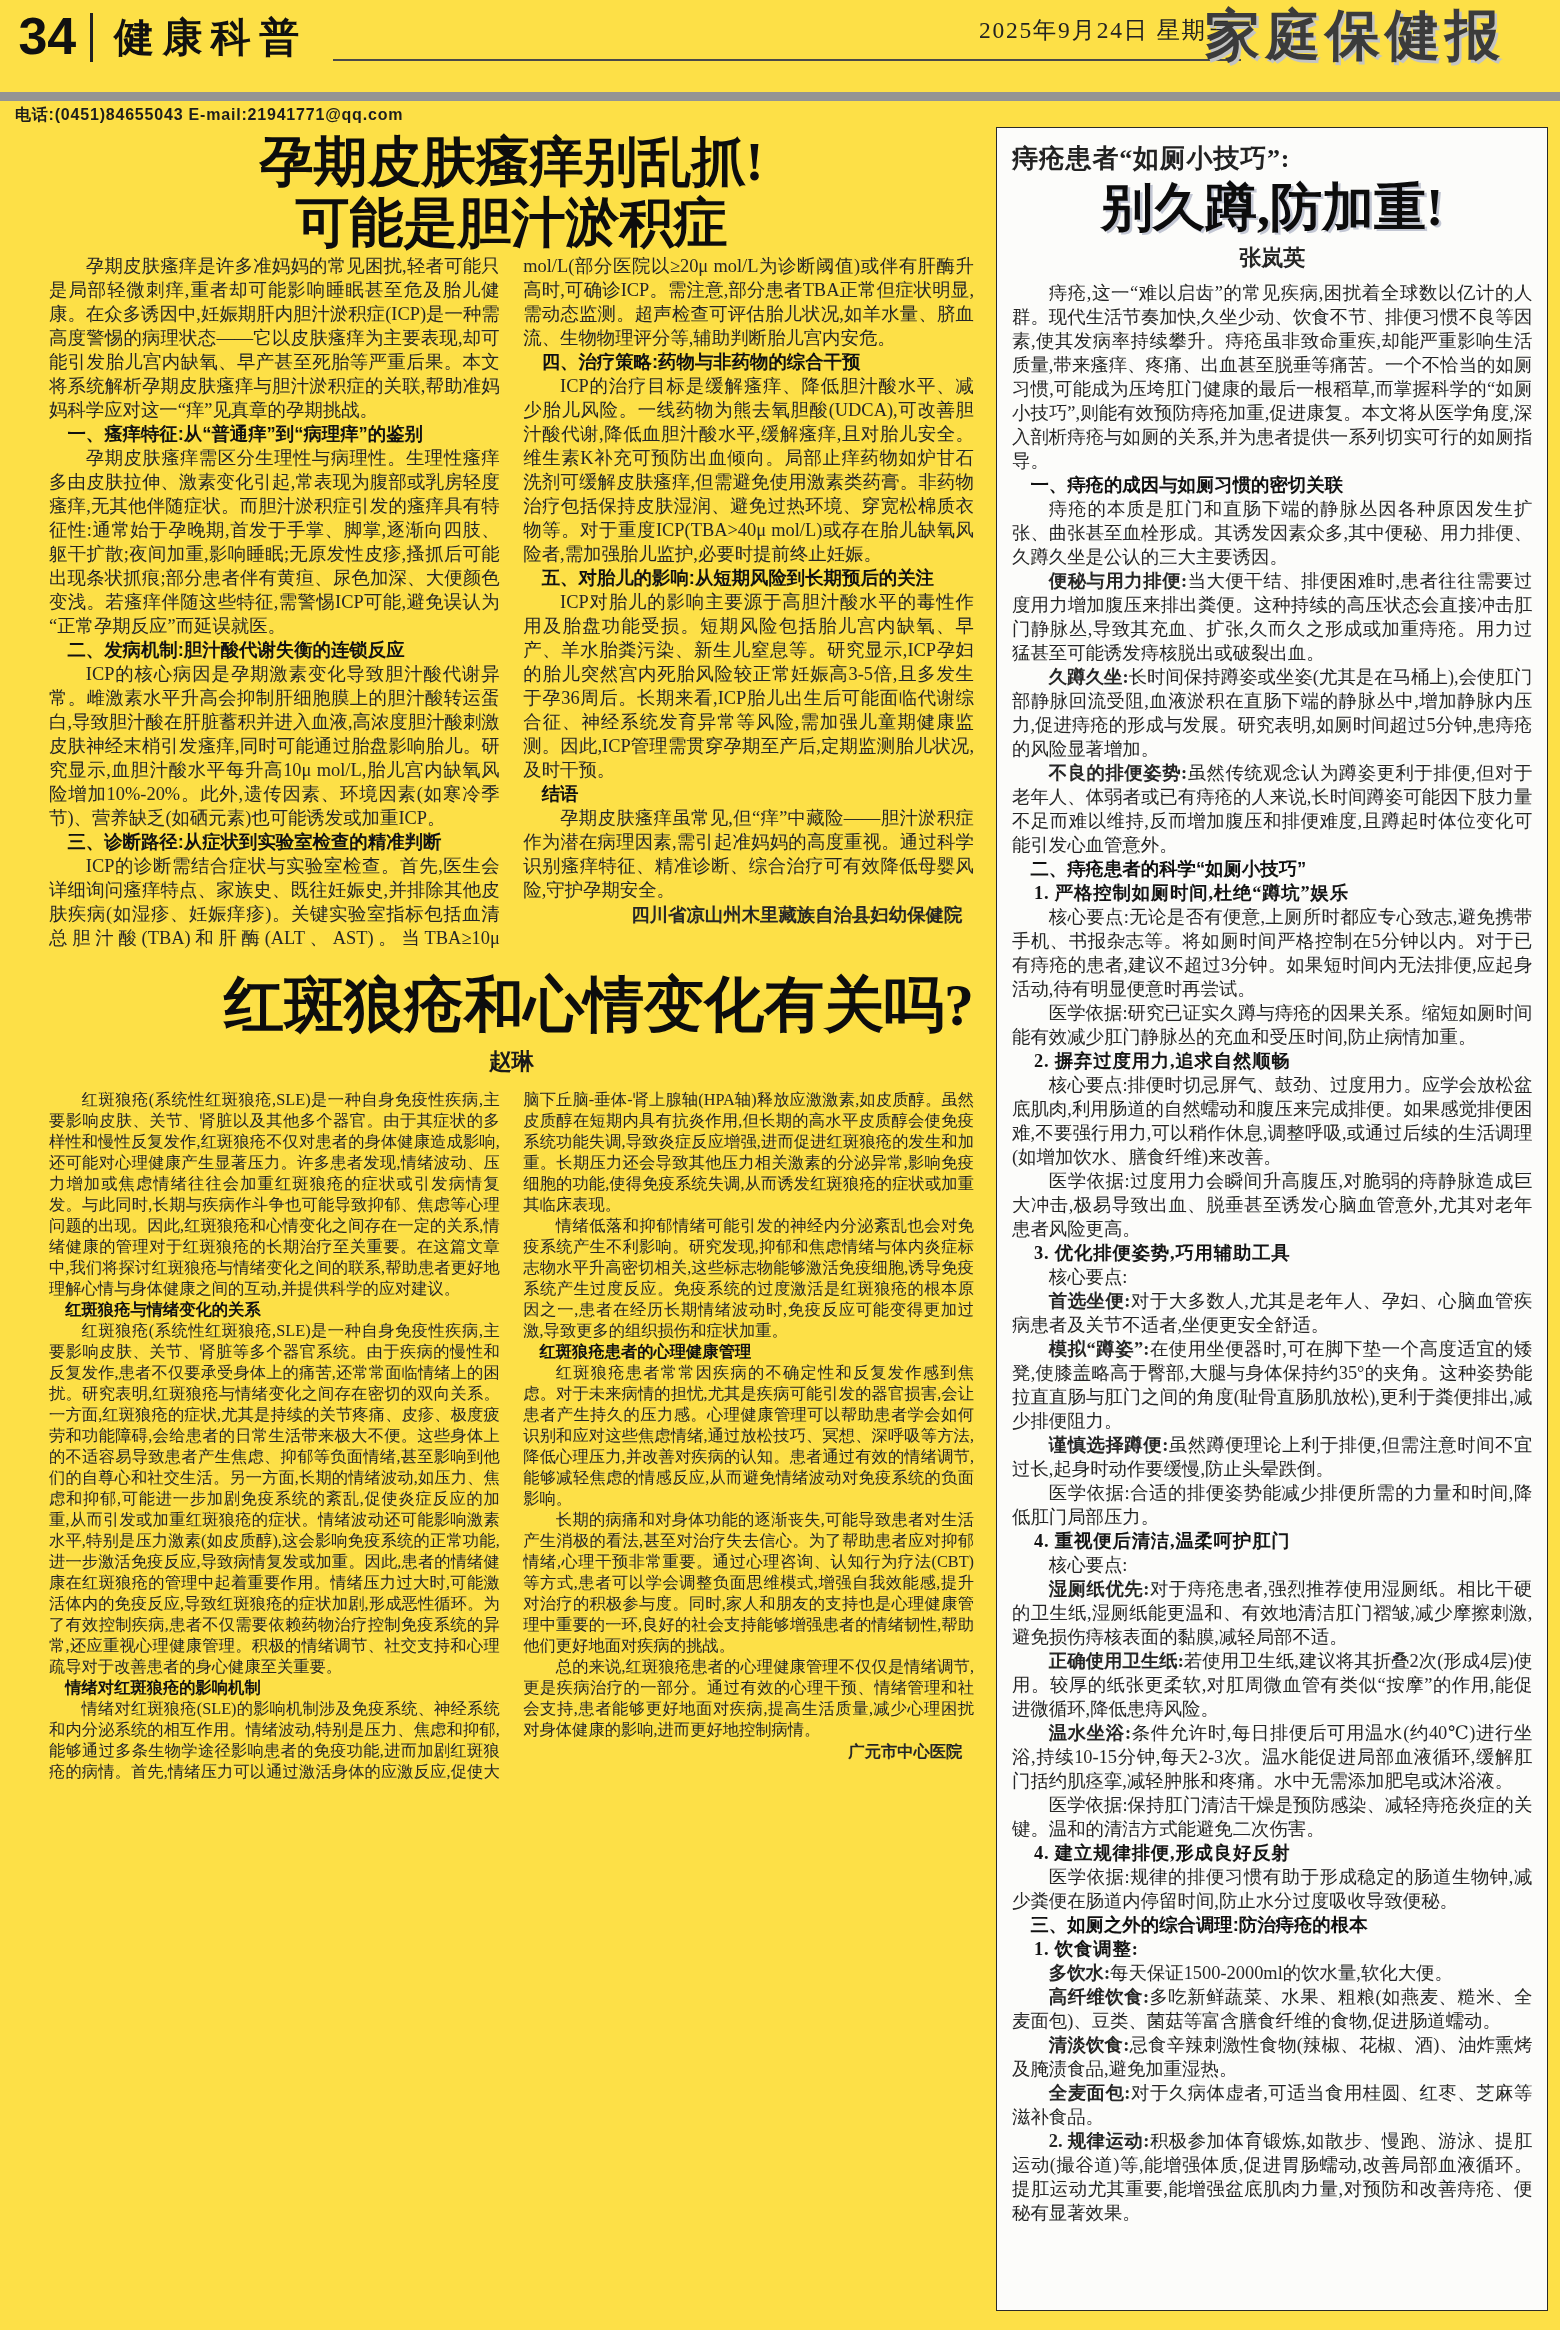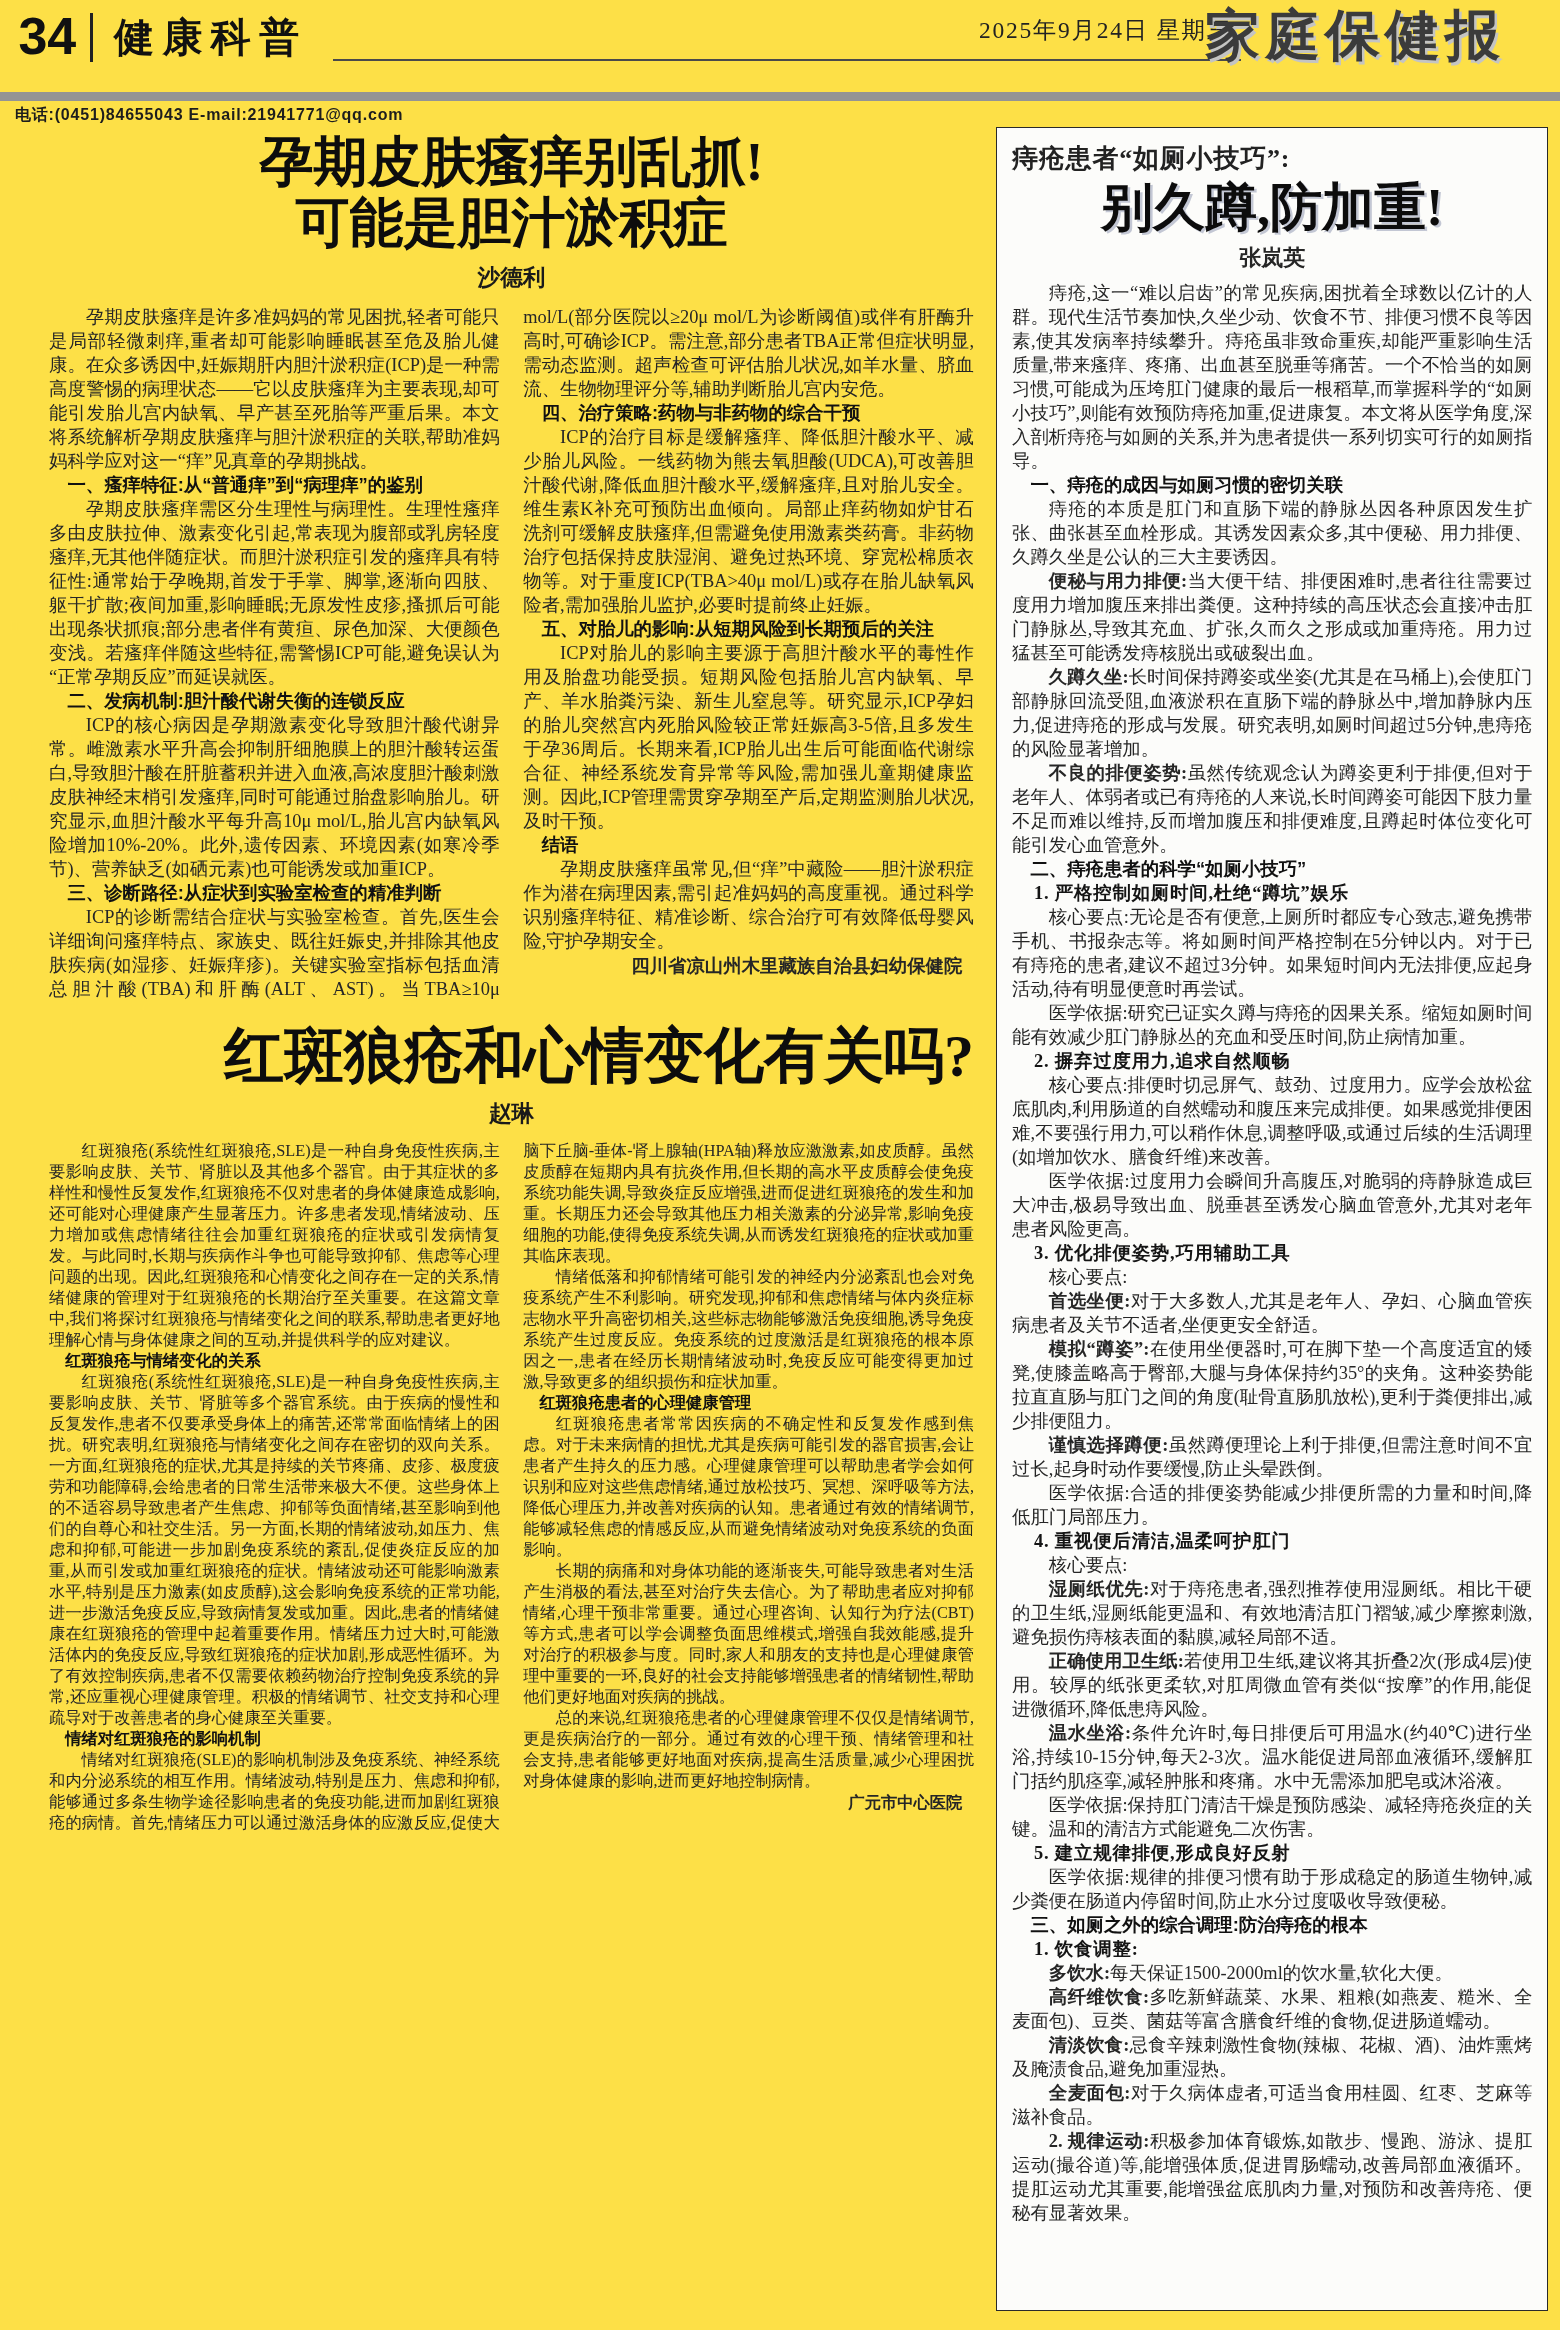--- a/index.html
+++ b/index.html
@@ -62,21 +62,20 @@
   </div>
   <div class="grayband"></div>
   <div class="contact">电话:(0451)84655043  E-mail:21941771@qq.com</div>
 
   <div class="content">
 
     <div class="left-col">
 
       <article class="a1">
         <h1 class="a1-title"><span>孕期皮肤瘙痒别乱抓!</span><br><span>可能是胆汁淤积症</span></h1>
-        <div class="author">沙德利</div>
         <div class="body cols2 a1-body">
             <p class="p">孕期皮肤瘙痒是许多准妈妈的常见困扰,轻者可能只是局部轻微刺痒,重者却可能影响睡眠甚至危及胎儿健康。在众多诱因中,妊娠期肝内胆汁淤积症(ICP)是一种需高度警惕的病理状态——它以皮肤瘙痒为主要表现,却可能引发胎儿宫内缺氧、早产甚至死胎等严重后果。本文将系统解析孕期皮肤瘙痒与胆汁淤积症的关联,帮助准妈妈科学应对这一“痒”见真章的孕期挑战。</p>
             <p class="h">一、瘙痒特征:从“普通痒”到“病理痒”的鉴别</p>
             <p class="p">孕期皮肤瘙痒需区分生理性与病理性。生理性瘙痒多由皮肤拉伸、激素变化引起,常表现为腹部或乳房轻度瘙痒,无其他伴随症状。而胆汁淤积症引发的瘙痒具有特征性:通常始于孕晚期,首发于手掌、脚掌,逐渐向四肢、躯干扩散;夜间加重,影响睡眠;无原发性皮疹,搔抓后可能出现条状抓痕;部分患者伴有黄疸、尿色加深、大便颜色变浅。若瘙痒伴随这些特征,需警惕ICP可能,避免误认为“正常孕期反应”而延误就医。</p>
             <p class="h">二、发病机制:胆汁酸代谢失衡的连锁反应</p>
             <p class="p">ICP的核心病因是孕期激素变化导致胆汁酸代谢异常。雌激素水平升高会抑制肝细胞膜上的胆汁酸转运蛋白,导致胆汁酸在肝脏蓄积并进入血液,高浓度胆汁酸刺激皮肤神经末梢引发瘙痒,同时可能通过胎盘影响胎儿。研究显示,血胆汁酸水平每升高10μ mol/L,胎儿宫内缺氧风险增加10%-20%。此外,遗传因素、环境因素(如寒冷季节)、营养缺乏(如硒元素)也可能诱发或加重ICP。</p>
             <p class="h">三、诊断路径:从症状到实验室检查的精准判断</p>
             <p class="p">ICP的诊断需结合症状与实验室检查。首先,医生会详细询问瘙痒特点、家族史、既往妊娠史,并排除其他皮肤疾病(如湿疹、妊娠痒疹)。关键实验室指标包括血清总胆汁酸(TBA)和肝酶(ALT、AST)。当TBA≥10μ mol/L(部分医院以≥20μ mol/L为诊断阈值)或伴有肝酶升高时,可确诊ICP。需注意,部分患者TBA正常但症状明显,需动态监测。超声检查可评估胎儿状况,如羊水量、脐血流、生物物理评分等,辅助判断胎儿宫内安危。</p>
             <p class="h">四、治疗策略:药物与非药物的综合干预</p>
             <p class="p">ICP的治疗目标是缓解瘙痒、降低胆汁酸水平、减少胎儿风险。一线药物为熊去氧胆酸(UDCA),可改善胆汁酸代谢,降低血胆汁酸水平,缓解瘙痒,且对胎儿安全。维生素K补充可预防出血倾向。局部止痒药物如炉甘石洗剂可缓解皮肤瘙痒,但需避免使用激素类药膏。非药物治疗包括保持皮肤湿润、避免过热环境、穿宽松棉质衣物等。对于重度ICP(TBA&gt;40μ mol/L)或存在胎儿缺氧风险者,需加强胎儿监护,必要时提前终止妊娠。</p>
@@ -131,21 +130,21 @@
           <p class="p"><b class="lead">首选坐便:</b>对于大多数人,尤其是老年人、孕妇、心脑血管疾病患者及关节不适者,坐便更安全舒适。</p>
           <p class="p"><b class="lead">模拟“蹲姿”:</b>在使用坐便器时,可在脚下垫一个高度适宜的矮凳,使膝盖略高于臀部,大腿与身体保持约35°的夹角。这种姿势能拉直直肠与肛门之间的角度(耻骨直肠肌放松),更利于粪便排出,减少排便阻力。</p>
           <p class="p"><b class="lead">谨慎选择蹲便:</b>虽然蹲便理论上利于排便,但需注意时间不宜过长,起身时动作要缓慢,防止头晕跌倒。</p>
           <p class="p">医学依据:合适的排便姿势能减少排便所需的力量和时间,降低肛门局部压力。</p>
           <p class="kh">4. 重视便后清洁,温柔呵护肛门</p>
           <p class="p">核心要点:</p>
           <p class="p"><b class="lead">湿厕纸优先:</b>对于痔疮患者,强烈推荐使用湿厕纸。相比干硬的卫生纸,湿厕纸能更温和、有效地清洁肛门褶皱,减少摩擦刺激,避免损伤痔核表面的黏膜,减轻局部不适。</p>
           <p class="p"><b class="lead">正确使用卫生纸:</b>若使用卫生纸,建议将其折叠2次(形成4层)使用。较厚的纸张更柔软,对肛周微血管有类似“按摩”的作用,能促进微循环,降低患痔风险。</p>
           <p class="p"><b class="lead">温水坐浴:</b>条件允许时,每日排便后可用温水(约40℃)进行坐浴,持续10-15分钟,每天2-3次。温水能促进局部血液循环,缓解肛门括约肌痉挛,减轻肿胀和疼痛。水中无需添加肥皂或沐浴液。</p>
           <p class="p">医学依据:保持肛门清洁干燥是预防感染、减轻痔疮炎症的关键。温和的清洁方式能避免二次伤害。</p>
-          <p class="kh">5. 建立规律排便,形成良好反射</p>
+          <p class="kh">4. 建立规律排便,形成良好反射</p>
           <p class="p">医学依据:规律的排便习惯有助于形成稳定的肠道生物钟,减少粪便在肠道内停留时间,防止水分过度吸收导致便秘。</p>
           <p class="h">三、如厕之外的综合调理:防治痔疮的根本</p>
           <p class="kh">1. 饮食调整:</p>
           <p class="p"><b class="lead">多饮水:</b>每天保证1500-2000ml的饮水量,软化大便。</p>
           <p class="p"><b class="lead">高纤维饮食:</b>多吃新鲜蔬菜、水果、粗粮(如燕麦、糙米、全麦面包)、豆类、菌菇等富含膳食纤维的食物,促进肠道蠕动。</p>
           <p class="p"><b class="lead">清淡饮食:</b>忌食辛辣刺激性食物(辣椒、花椒、酒)、油炸熏烤及腌渍食品,避免加重湿热。</p>
           <p class="p"><b class="lead">全麦面包:</b>对于久病体虚者,可适当食用桂圆、红枣、芝麻等滋补食品。</p>
           <p class="p"><b class="lead">2. 规律运动:</b>积极参加体育锻炼,如散步、慢跑、游泳、提肛运动(撮谷道)等,能增强体质,促进胃肠蠕动,改善局部血液循环。提肛运动尤其重要,能增强盆底肌肉力量,对预防和改善痔疮、便秘有显著效果。</p>
         </div>
     </aside>

